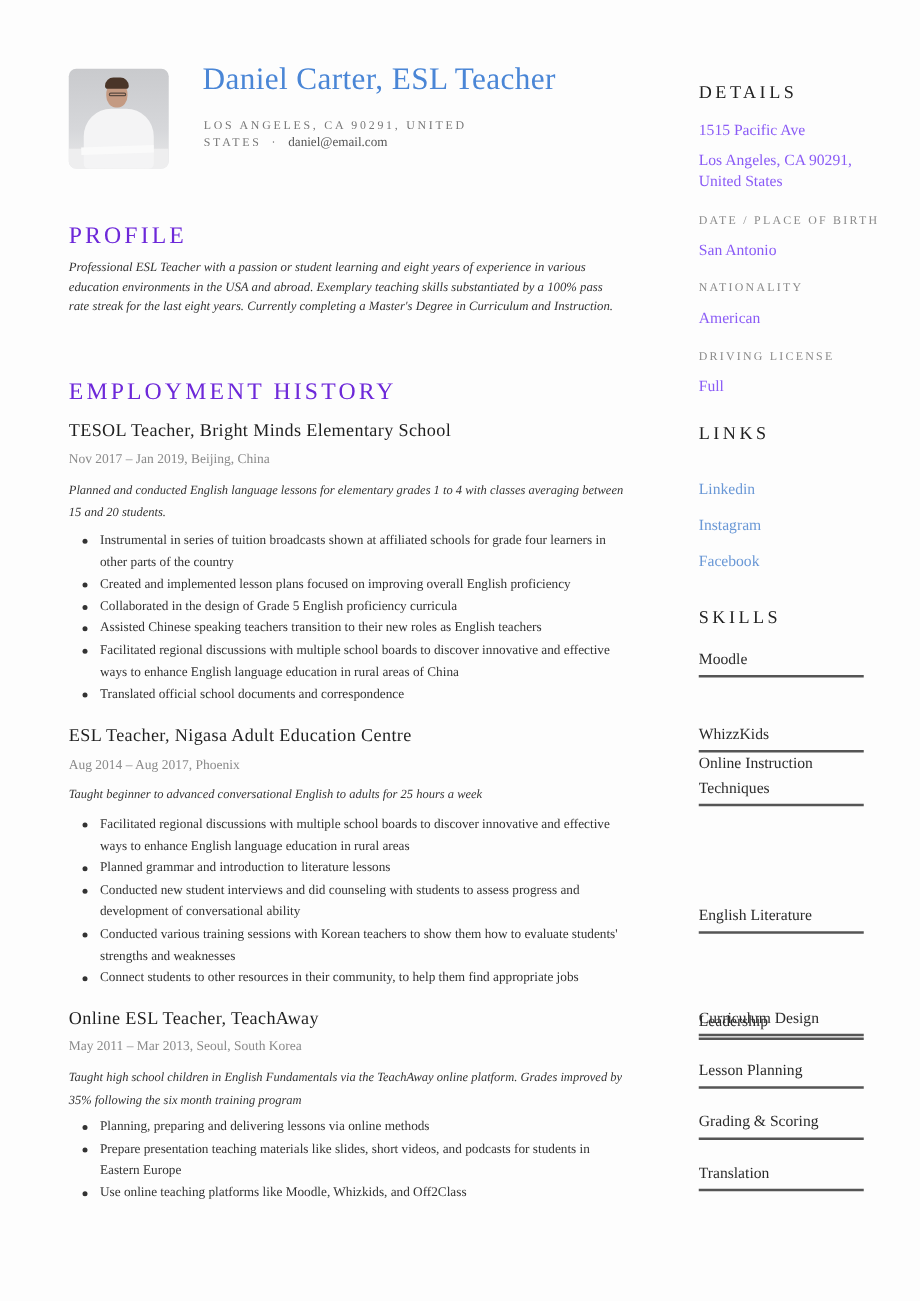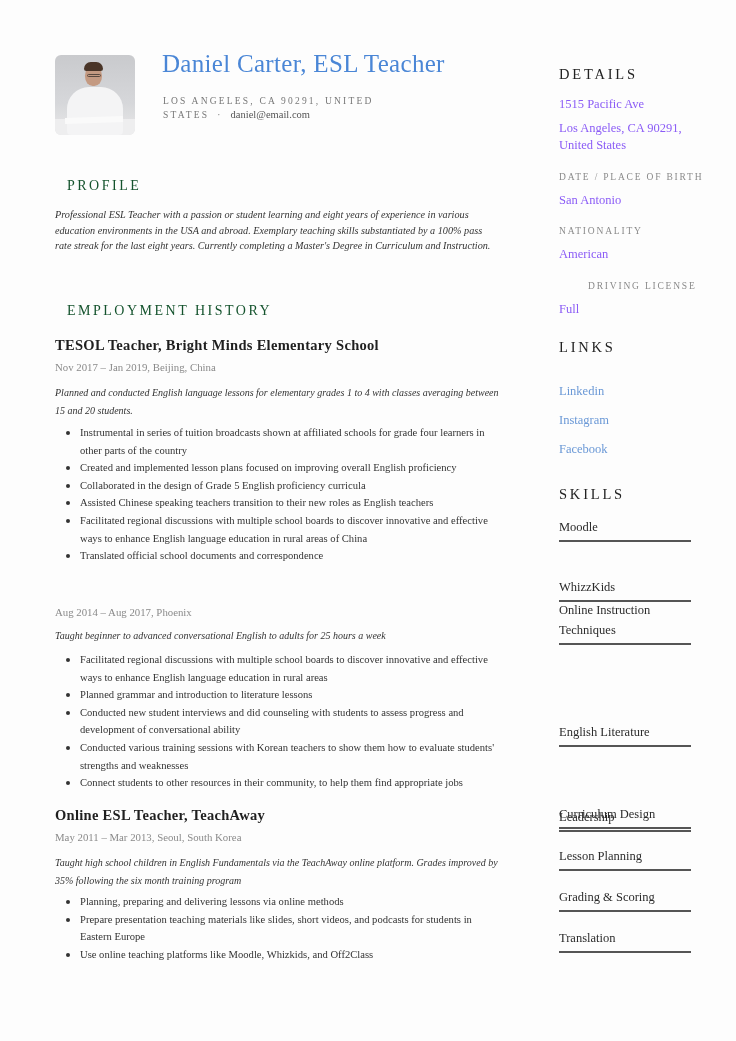--- a/index.html
+++ b/index.html
@@ -52,29 +52,29 @@
     .contact {
       position: absolute; left: 163px; top: 95px; width: 220px;
       font-size: 9.5px; letter-spacing: 2.2px; color: #777; line-height: 13px;
       text-transform: uppercase;
     }
     .contact .email { text-transform: none; letter-spacing: 0; font-size: 10.5px; color: #555; }
     .contact .dot { margin: 0 8px; }
 
     
     .section-title {
-      position: absolute; font-size: 14px; letter-spacing: 2.5px; color: #14532d;
-      text-transform: uppercase; white-space: nowrap; margin-left: 12px;
+      position: absolute; font-size: 19px; letter-spacing: 2.5px; color: #6d28d9;
+      text-transform: uppercase; white-space: nowrap;
     }
     .profile-text {
       position: absolute; left: 55px; top: 207px; width: 440px;
       font-size: 10.2px; font-style: italic; line-height: 15.5px; color: #333;
     }
     .job-title {
-      position: absolute; left: 55px; font-size: 14.5px; font-weight: bold; color: #1f1f1f;
+      position: absolute; left: 55px; font-size: 14.5px; font-weight: normal; color: #1f1f1f;
       letter-spacing: 0.3px; white-space: nowrap;
     }
     .job-meta {
       position: absolute; left: 55px; font-size: 10.8px; color: #8a8a8a; white-space: nowrap;
     }
     .job-desc {
       position: absolute; left: 55px; width: 445px;
       font-size: 10px; font-style: italic; line-height: 17.5px; color: #333;
     }
     .bullets {
@@ -143,20 +143,21 @@
   <div class="job-desc" style="top:384px;">Planned and conducted English language lessons for elementary grades 1 to 4 with classes averaging between 15 and 20 students.</div>
   <ul class="bullets" style="top:424px;">
     <li>Instrumental in series of tuition broadcasts shown at affiliated schools for grade four learners in other parts of the country</li>
     <li>Created and implemented lesson plans focused on improving overall English proficiency</li>
     <li>Collaborated in the design of Grade 5 English proficiency curricula</li>
     <li>Assisted Chinese speaking teachers transition to their new roles as English teachers</li>
     <li>Facilitated regional discussions with multiple school boards to discover innovative and effective ways to enhance English language education in rural areas of China</li>
     <li>Translated official school documents and correspondence</li>
   </ul>
 
+  <div class="job-title" style="top:581px;">ESL Teacher, Nigasa Adult Education Centre</div>
   <div class="job-meta" style="top:606px;">Aug 2014 – Aug 2017, Phoenix</div>
   <div class="job-desc" style="top:627px;">Taught beginner to advanced conversational English to adults for 25 hours a week</div>
   <ul class="bullets" style="top:651px;">
     <li>Facilitated regional discussions with multiple school boards to discover innovative and effective ways to enhance English language education in rural areas</li>
     <li>Planned grammar and introduction to literature lessons</li>
     <li>Conducted new student interviews and did counseling with students to assess progress and development of conversational ability</li>
     <li>Conducted various training sessions with Korean teachers to show them how to evaluate students' strengths and weaknesses</li>
     <li>Connect students to other resources in their community, to help them find appropriate jobs</li>
   </ul>
 
@@ -298,21 +299,21 @@
     <li>Use online teaching platforms like Moodle, Whizkids, and Off2Class</li>
   </ul>
 
   <div class="side-title" style="top:66px;">Details</div>
   <div class="side-text" style="top:96px;">1515 Pacific Ave</div>
   <div class="side-text" style="top:120px; width:140px;">Los Angeles, CA 90291, United States</div>
   <div class="side-label" style="top:172px;">Date / Place of Birth</div>
   <div class="side-text" style="top:192px;">San Antonio</div>
   <div class="side-label" style="top:226px;">Nationality</div>
   <div class="side-text" style="top:246px;">American</div>
-  <div class="side-label" style="top:281px;margin-left:29px;">Driving License</div>
+  <div class="side-label" style="top:281px;">Driving License</div>
   <div class="side-text" style="top:301px;">Full</div>
 
   <div class="side-title" style="top:339px;">Links</div>
   <a class="side-link" style="top:384px;">Linkedin</a>
   <a class="side-link" style="top:413px;">Instagram</a>
   <a class="side-link" style="top:442px;">Facebook</a>
 
   <div class="side-title" style="top:486px;">Skills</div>
   <div class="skill" style="top:517px;">Moodle</div>
   <div class="skill" style="top:577px;">WhizzKids</div>

